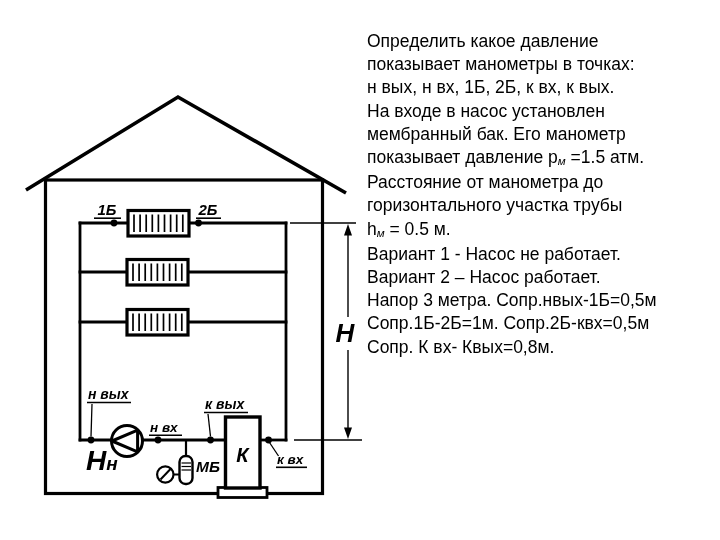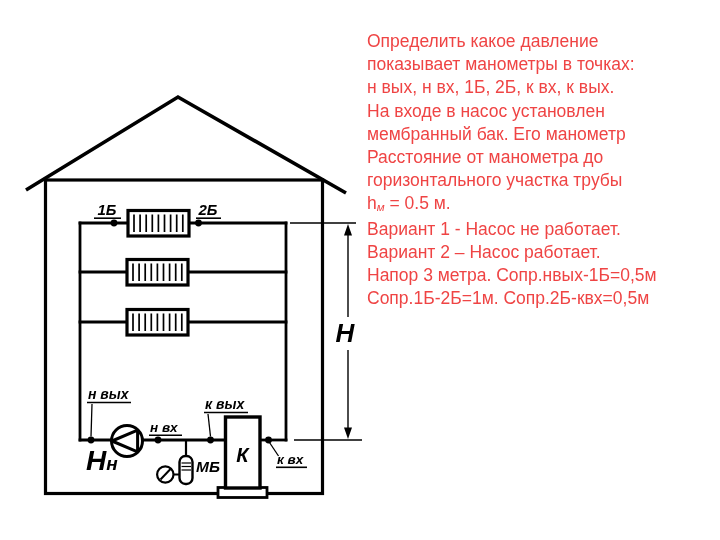--- a/index.html
+++ b/index.html
@@ -6,21 +6,21 @@
   body {
     width:720px; height:540px;
     background:#ffffff;
     font-family:"Liberation Sans", sans-serif;
   }
   .slide { position:relative; width:720px; height:540px; background:#ffffff; overflow:hidden; }
 
   
   .problem {
     position:absolute; left:367px; top:30px; width:352px;
-    font-size:17.5px; line-height:23.2px; color:#ef4444;
+    font-size:17.5px; line-height:23.2px; color:#000000;
   }
   .problem .line { white-space:nowrap; }
   .it { }
   .sub { font-size:11.5px; font-style:italic; position:relative; top:2px; }
 
   
   svg.diagram { position:absolute; left:0; top:0; }
   svg text {
     font-family:"Liberation Sans", sans-serif;
     font-weight:bold; font-style:italic; fill:#000000;
@@ -174,22 +174,24 @@
       <text x="345" y="342" font-size="26" text-anchor="middle">Н</text>
     </g>
   </svg>
 
   <div class="problem">
     <div class="line">Определить какое давление</div>
     <div class="line">показывает манометры в точках:</div>
     <div class="line it">н вых, н вх, 1Б, 2Б, к вх, к вых.</div>
     <div class="line">На входе в насос установлен</div>
     <div class="line">мембранный бак. Его манометр</div>
+    <div class="line"><span>показывает давление </span><span class="it">р</span><span class="sub">м</span><span> =1.5 атм.</span></div>
     <div class="line">Расстояние от манометра до</div>
     <div class="line">горизонтального участка трубы</div>
     <div class="line"><span class="it">h</span><span class="sub">м</span><span class="it"> = 0.5 м.</span></div>
     <div class="line">Вариант 1 - Насос не работает.</div>
     <div class="line">Вариант 2 – Насос работает.</div>
     <div class="line">Напор 3 метра. Сопр.нвых-1Б=0,5м</div>
     <div class="line">Сопр.1Б-2Б=1м. Сопр.2Б-квх=0,5м</div>
+    <div class="line">Сопр. К вх- Квых=0,8м.</div>
   </div>
 
 </div>
 
 </body></html>

